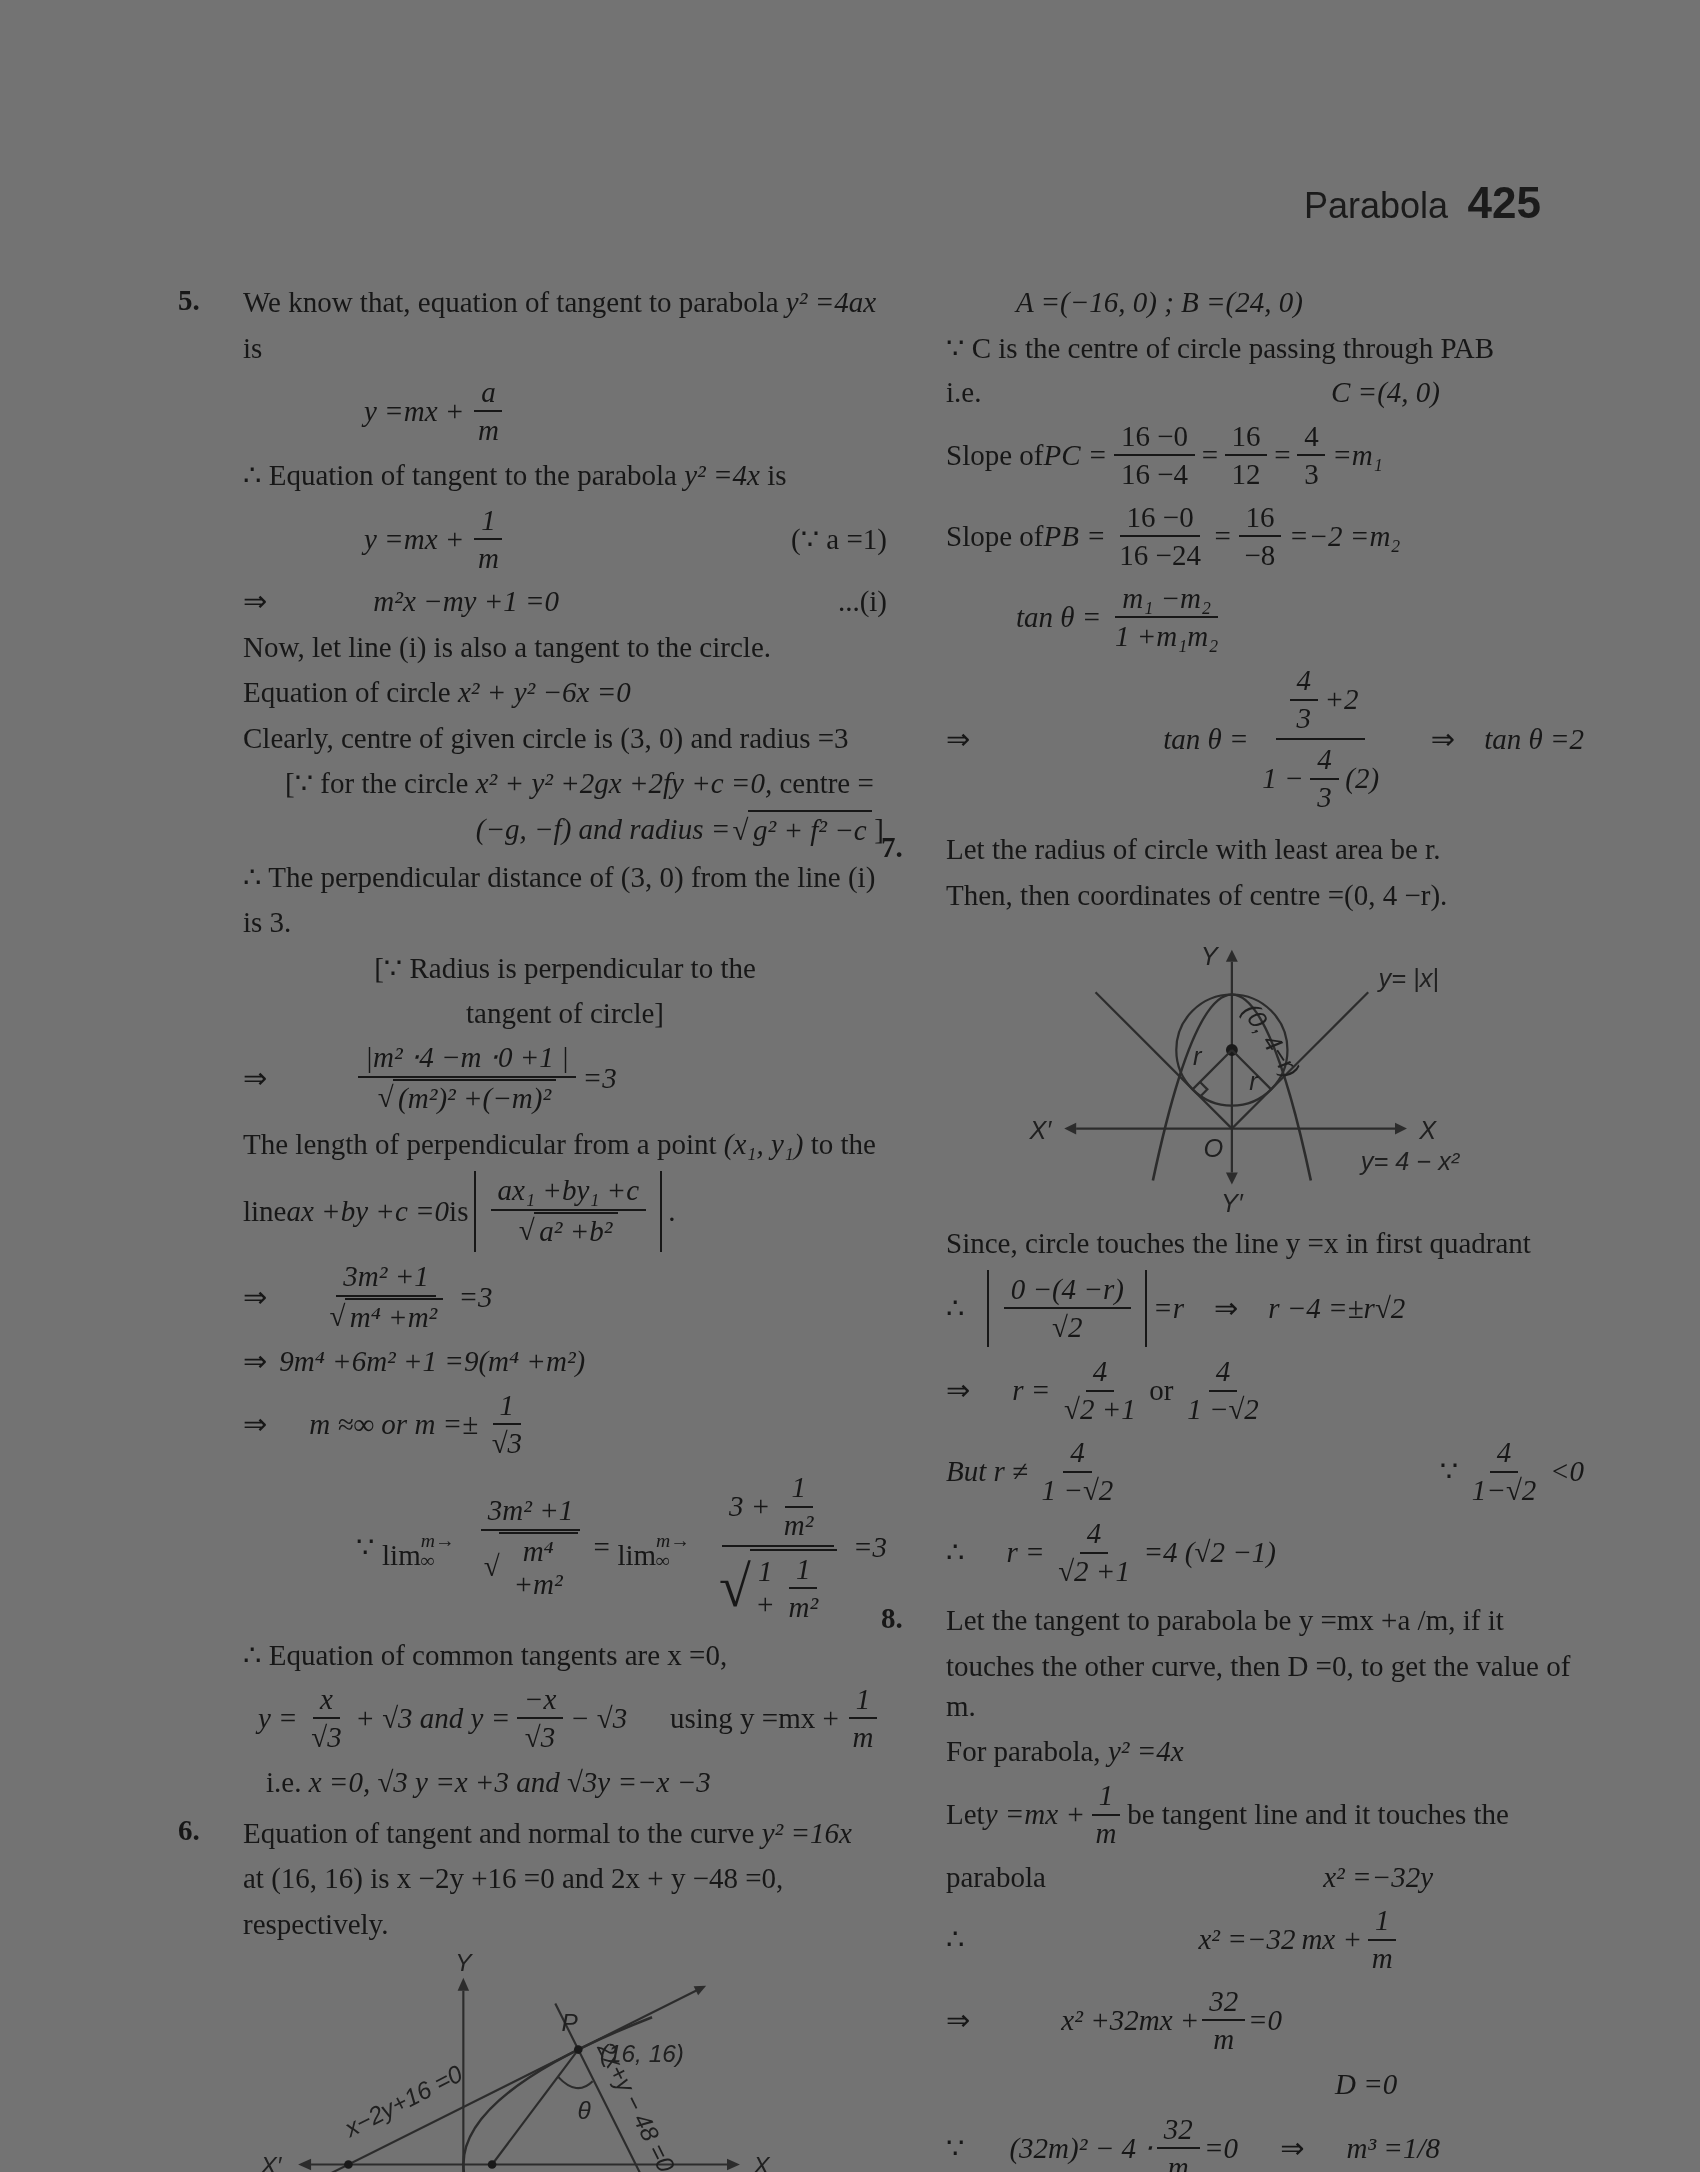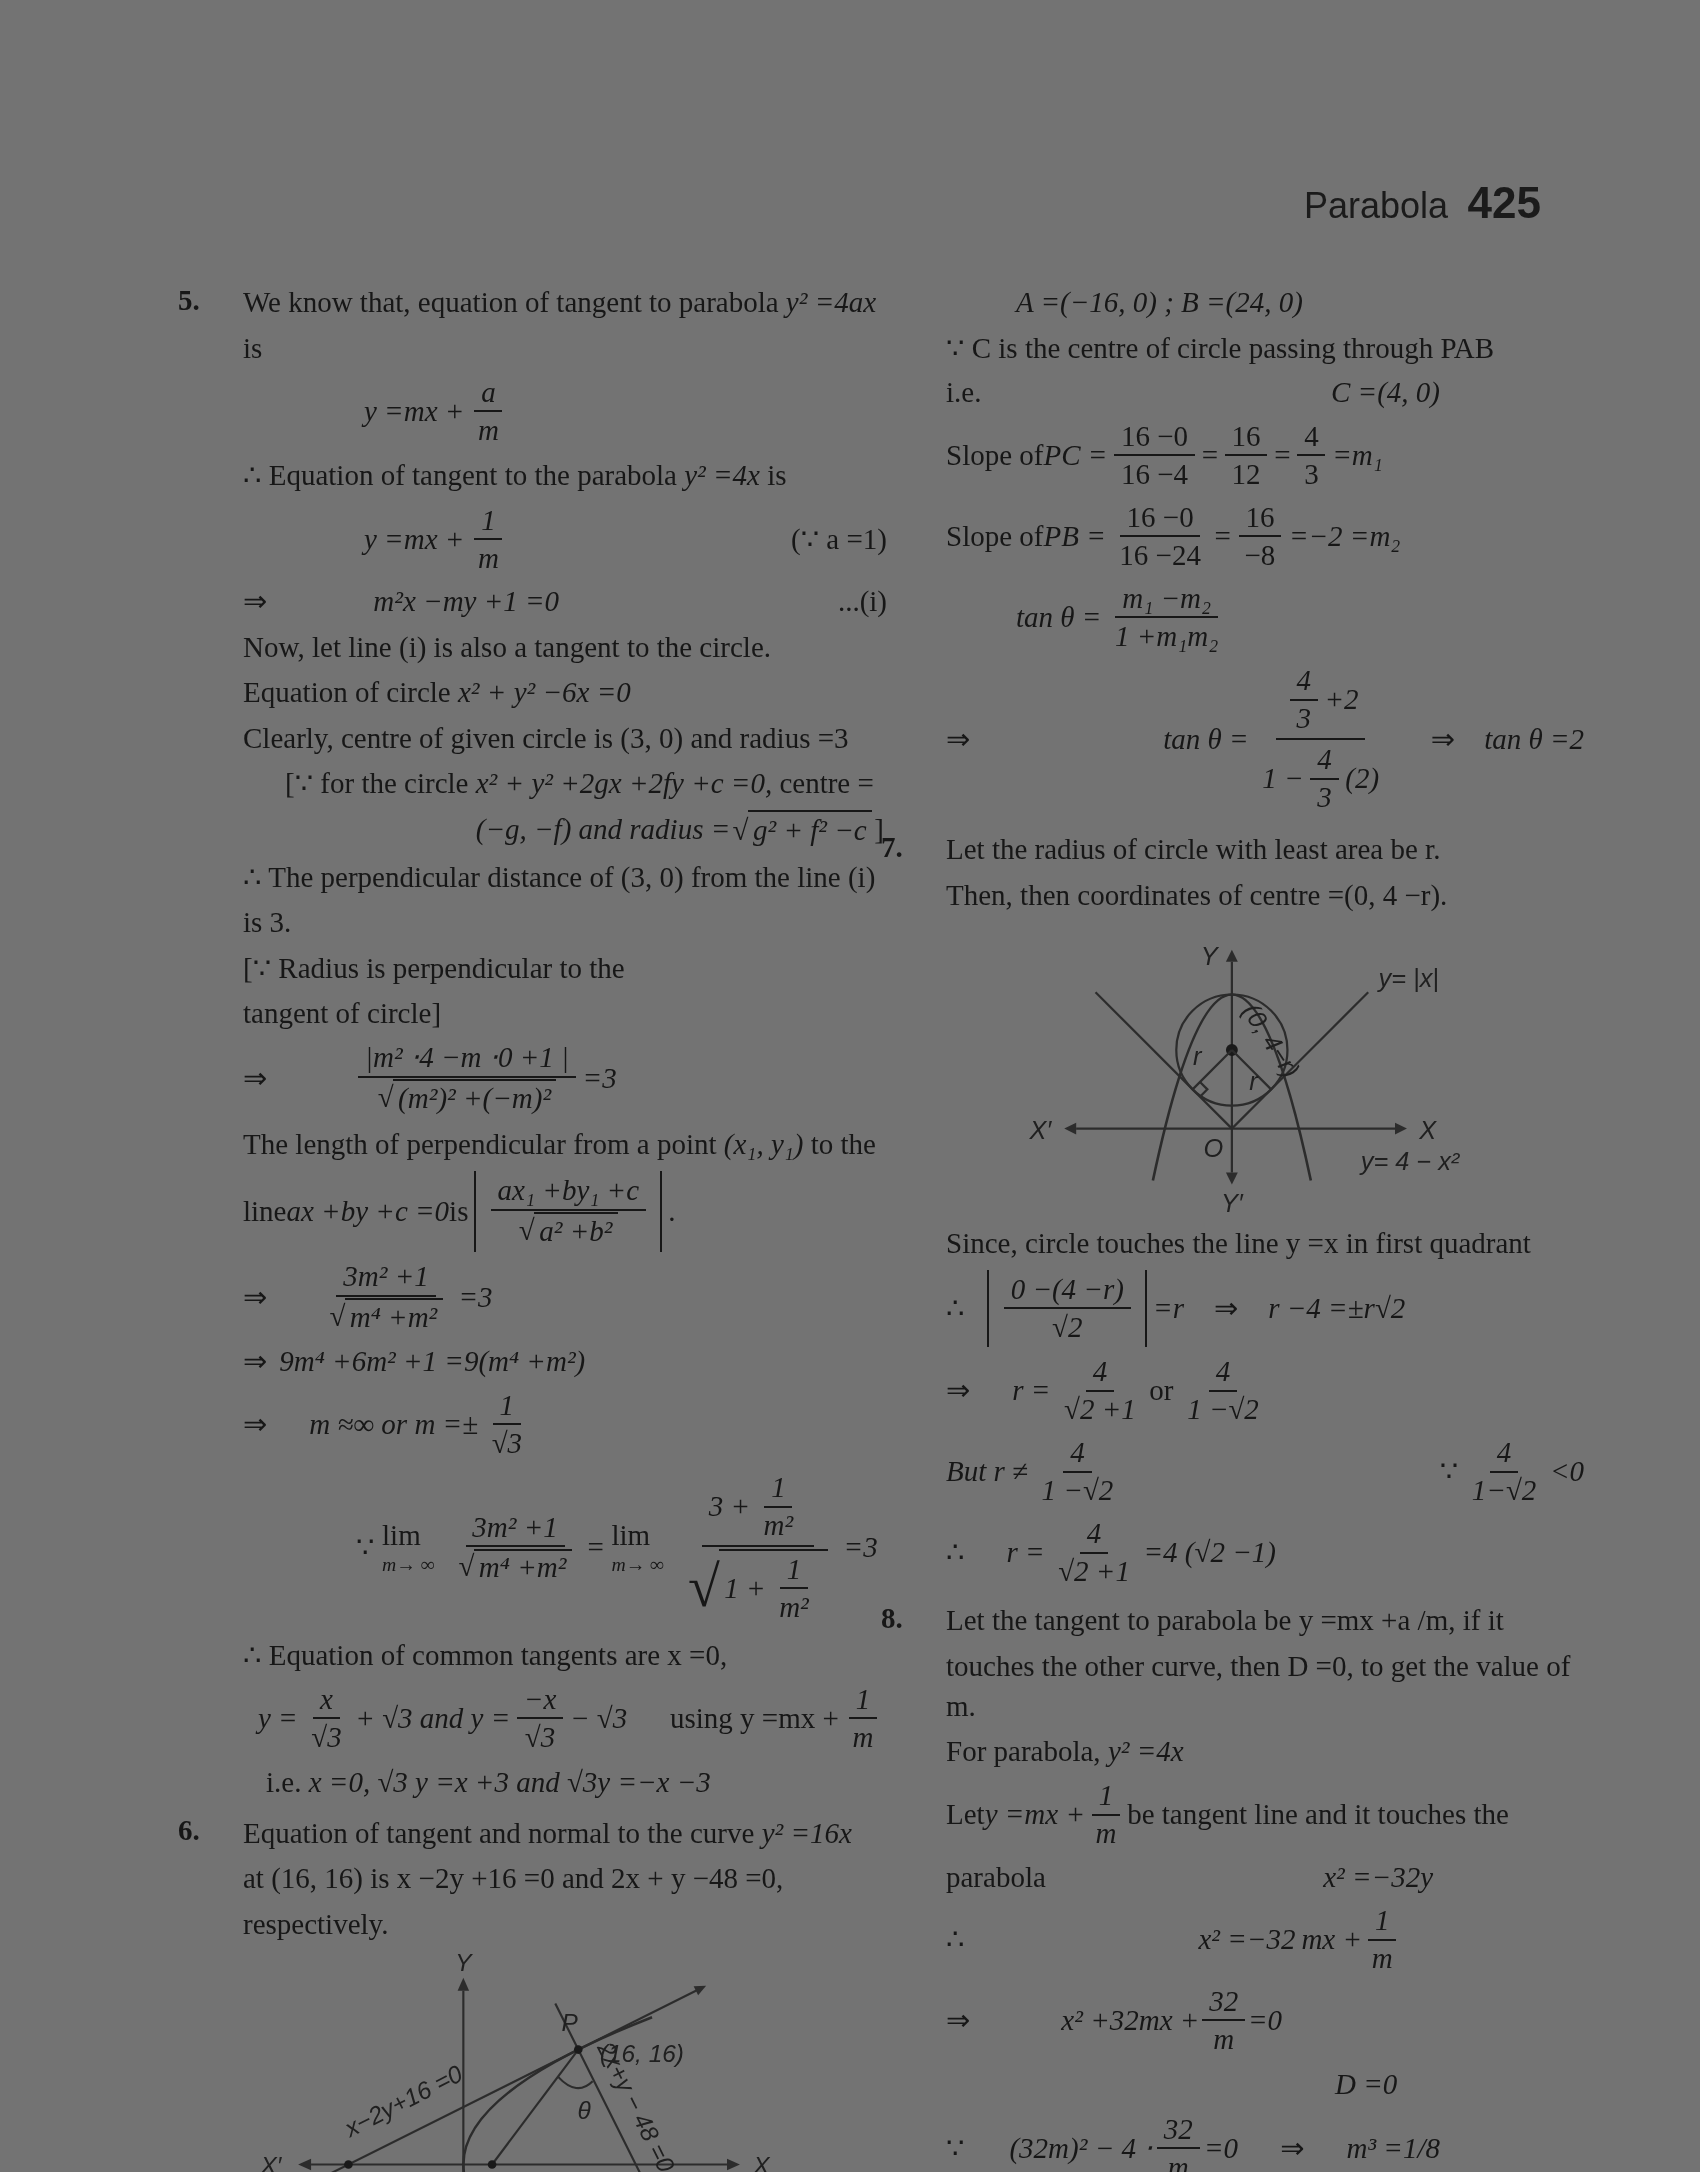--- a/index.html
+++ b/index.html
@@ -16,24 +16,24 @@
 .row{display:flex;align-items:center;margin:6.8px 0;line-height:1.28}
 .it{font-style:italic}
 .frac{display:inline-flex;flex-direction:column;align-items:center;margin:0 6.8px;text-align:center;line-height:1.14}
 .fn,.fd{display:flex;align-items:center;justify-content:center;padding:1.5px 6.8px}
 .fn{border-bottom:2.3px solid #171717}
 .sq{display:inline-flex;align-items:center;margin:0 2.3px}
 .sym{line-height:1;margin-right:-0.8px}
 .sq.t .sym{font-size:2.0em;font-weight:300}
 .rad{display:flex;align-items:center;border-top:2.3px solid #171717;padding:0.8px 5.3px}
 .abs{display:inline-flex;align-items:center;border-left:2.3px solid #171717;border-right:2.3px solid #171717;padding:1.5px 7.6px;margin:0 6px}
-.lim{display:inline-flex;flex-direction:column;align-items:flex-start;margin:0 7.6px;line-height:1}
+.lim{display:inline-flex;flex-direction:row;align-items:flex-end;margin:0 7.6px;line-height:1}
 .lim .lb{font-size:.68em;margin-top:5.3px}
 .ra{margin-left:auto}
-.tr{text-align:left}
+.tr{text-align:center}
 svg{display:block}
 svg text{font-family:"Liberation Sans",sans-serif;font-size:34px;font-style:italic;fill:#202020}
 .fig line,.fig path{stroke:#2c2c2c;stroke-width:3;fill:none}
 .fig .crv{stroke-width:3.5}
 .fig .dot{fill:#1a1a1a;stroke:none}
 .fig .ah{fill:#2c2c2c;stroke:none}
 .fig .oc{stroke:#2c2c2c;stroke-width:3;fill:none}
 </style>
 </head>
 <body>

